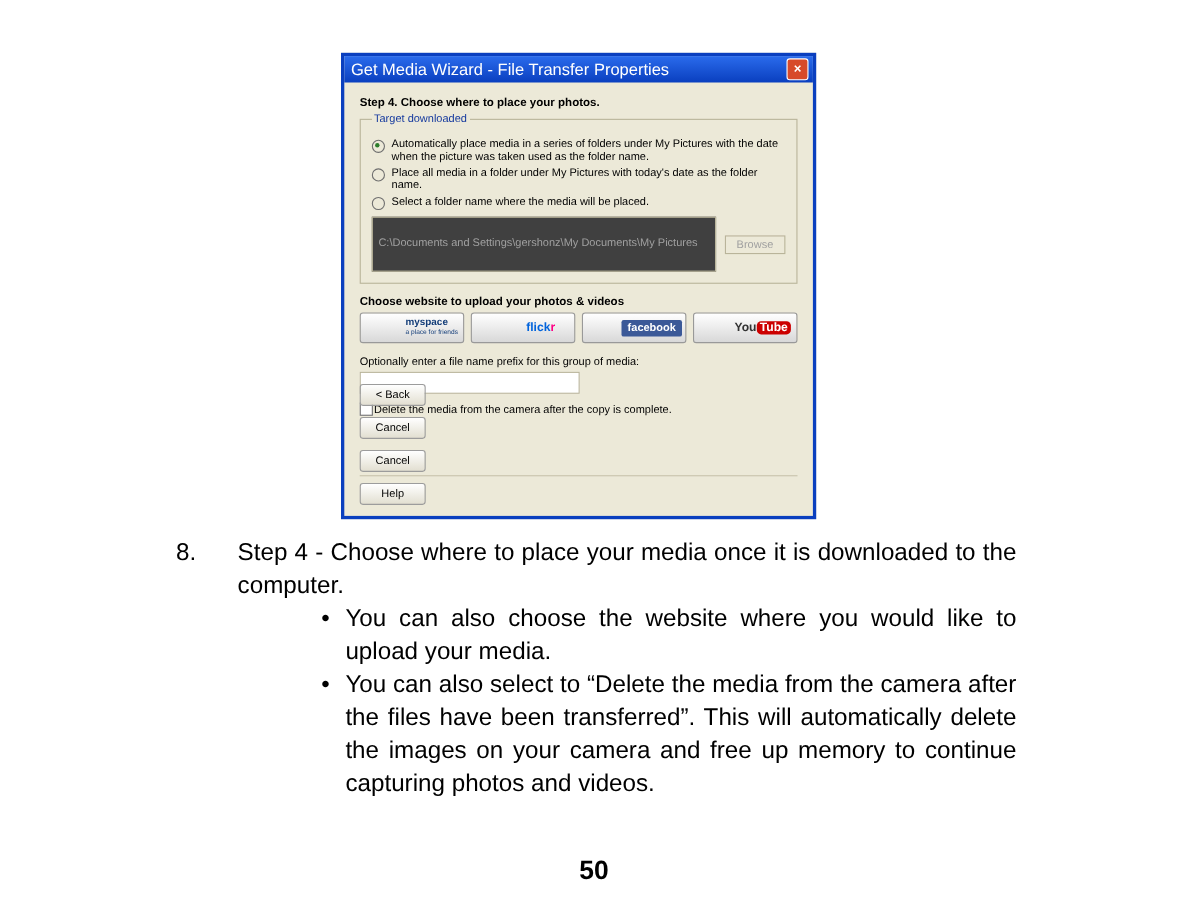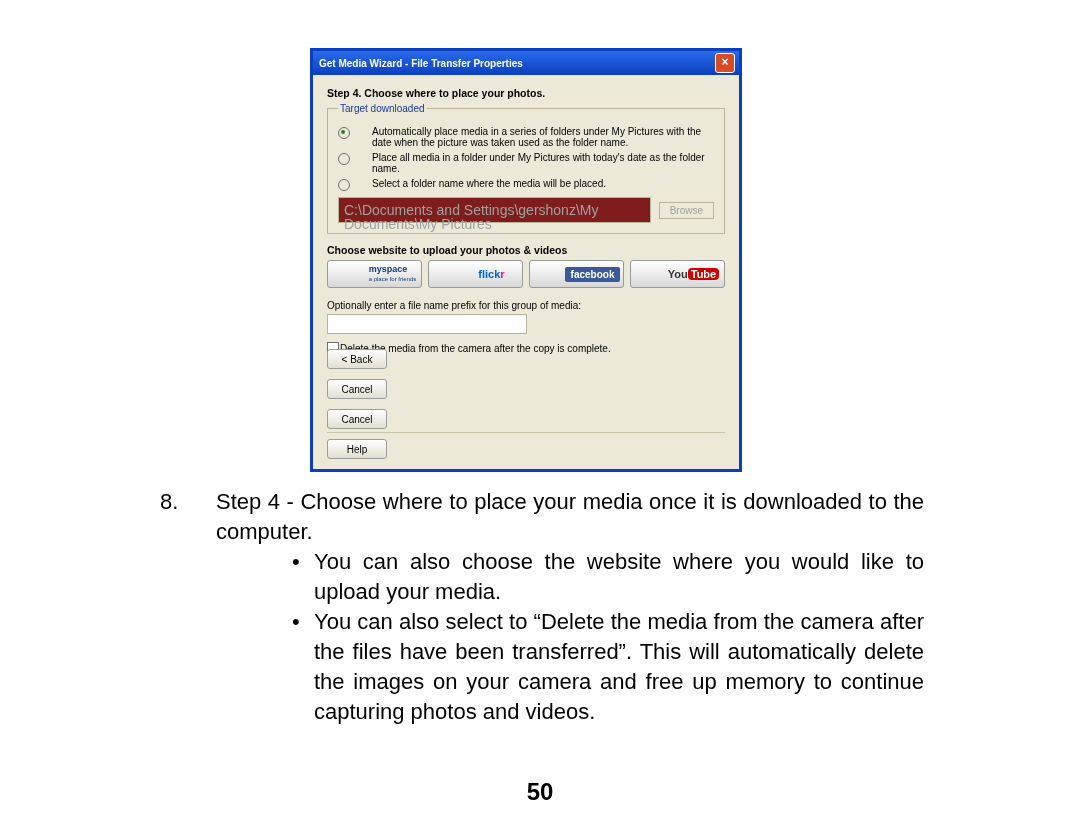--- a/index.html
+++ b/index.html
@@ -24,22 +24,22 @@
   .titlebar{
     height:24px;
     background:linear-gradient(#2a6bec,#0a3fbf);
     display:flex;
     align-items:center;
     justify-content:space-between;
     padding:0 4px 0 6px;
   }
   .titlebar-text{
     color:#fff;
-    font-size:10px;
-    font-weight:bold;
+    font-size:15px;
+    font-weight:normal;
   }
   .close-btn{
     width:18px;
     height:18px;
     background:#d74a2a;
     border:1px solid #fff;
     border-radius:3px;
     color:#fff;
     font-size:12px;
     line-height:16px;
@@ -62,21 +62,21 @@
   }
   legend{
     color:#163a9e;
     font-size:10px;
     padding:0 2px;
   }
   .radio-row{
     display:flex;
     align-items:flex-start;
     margin:4px 0;
-    gap:22px;
+    gap:6px;
   }
   .radio{
     width:10px;height:10px;
     border:1px solid #6e6e6e;
     border-radius:50%;
     flex:none;
     position:relative;
     margin-top:1px;
   }
   .radio.sel::after{
@@ -85,24 +85,24 @@
     left:2px;top:2px;width:4px;height:4px;
     background:#2b7d2b;
     border-radius:50%;
   }
   .path-row{
     display:flex;gap:8px;align-items:center;margin-top:6px;
   }
   .path-input{
     flex:1;
     border:1px solid #b9b49a;
-    background:#7f1d1d;
+    background:#404040;
     color:#a0a0a0;
-    font-size:14px;
-    padding:5px 5px;
+    font-size:10px;
+    padding:17px 5px;
     height:14px;
     line-height:14px;
   }
   .browse{
     border:1px solid #b9b49a;
     background:#ece9d8;
     color:#a0a0a0;
     font-size:10px;
     padding:2px 10px;
   }

